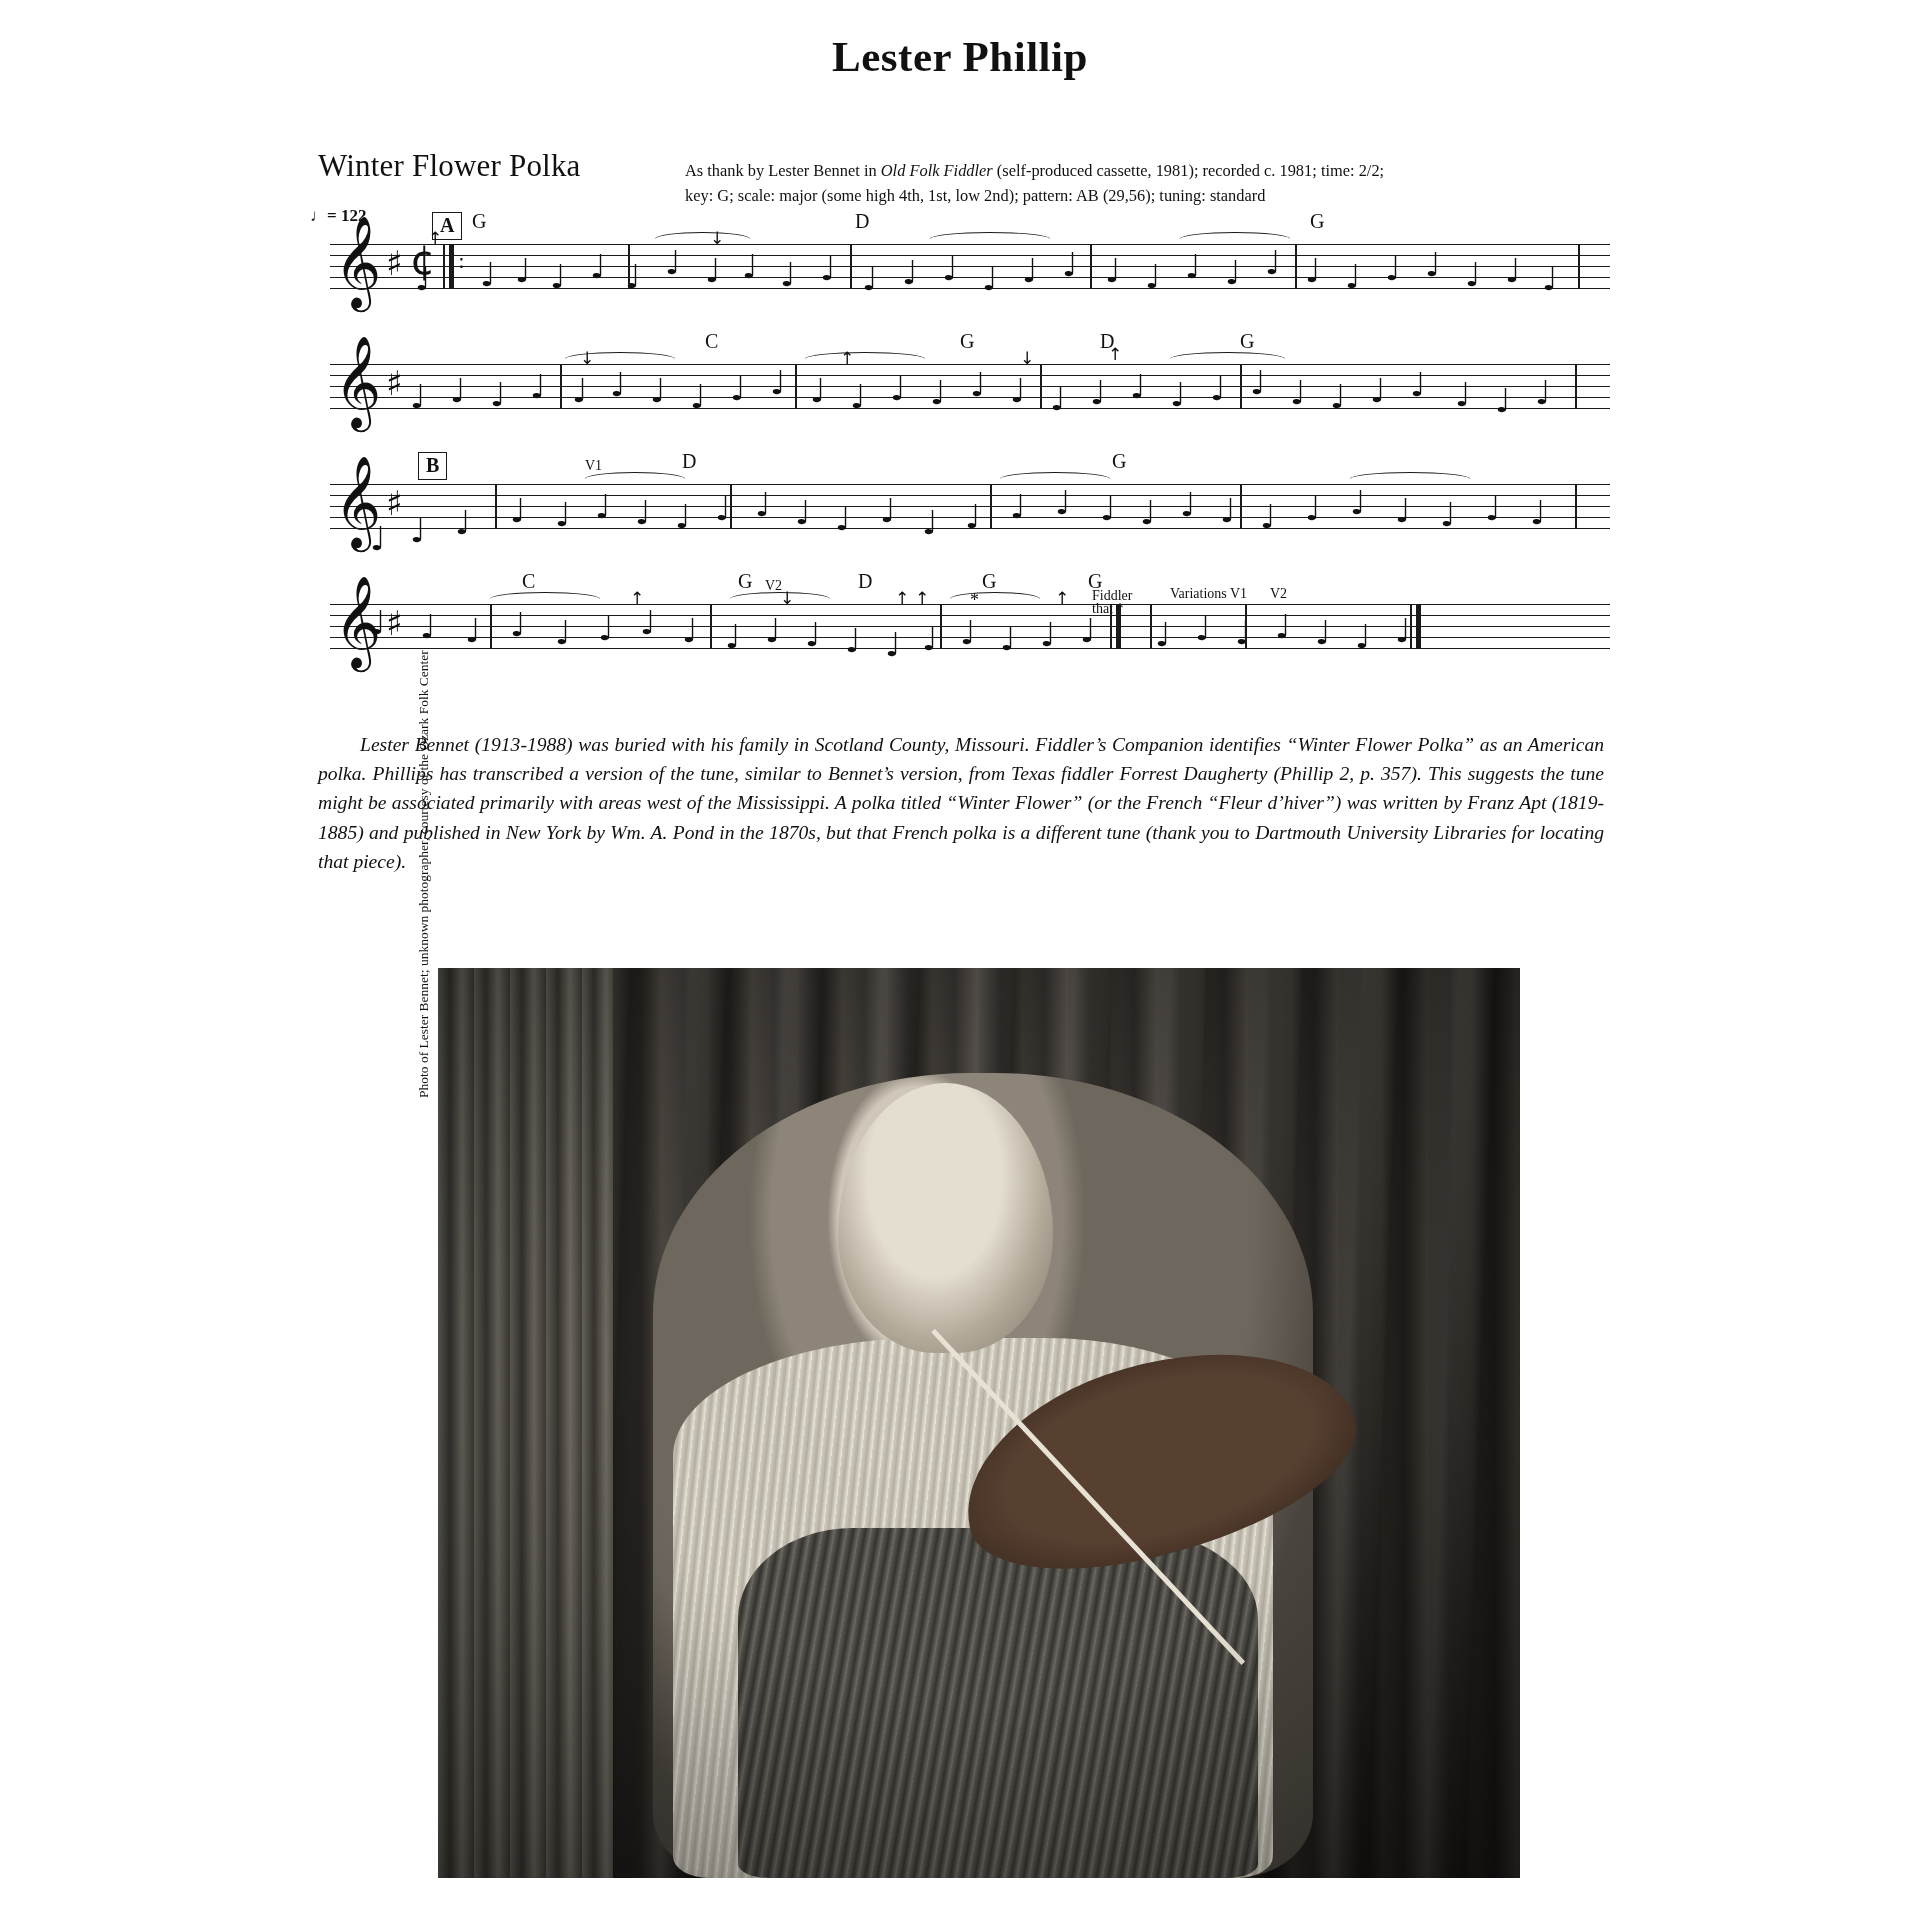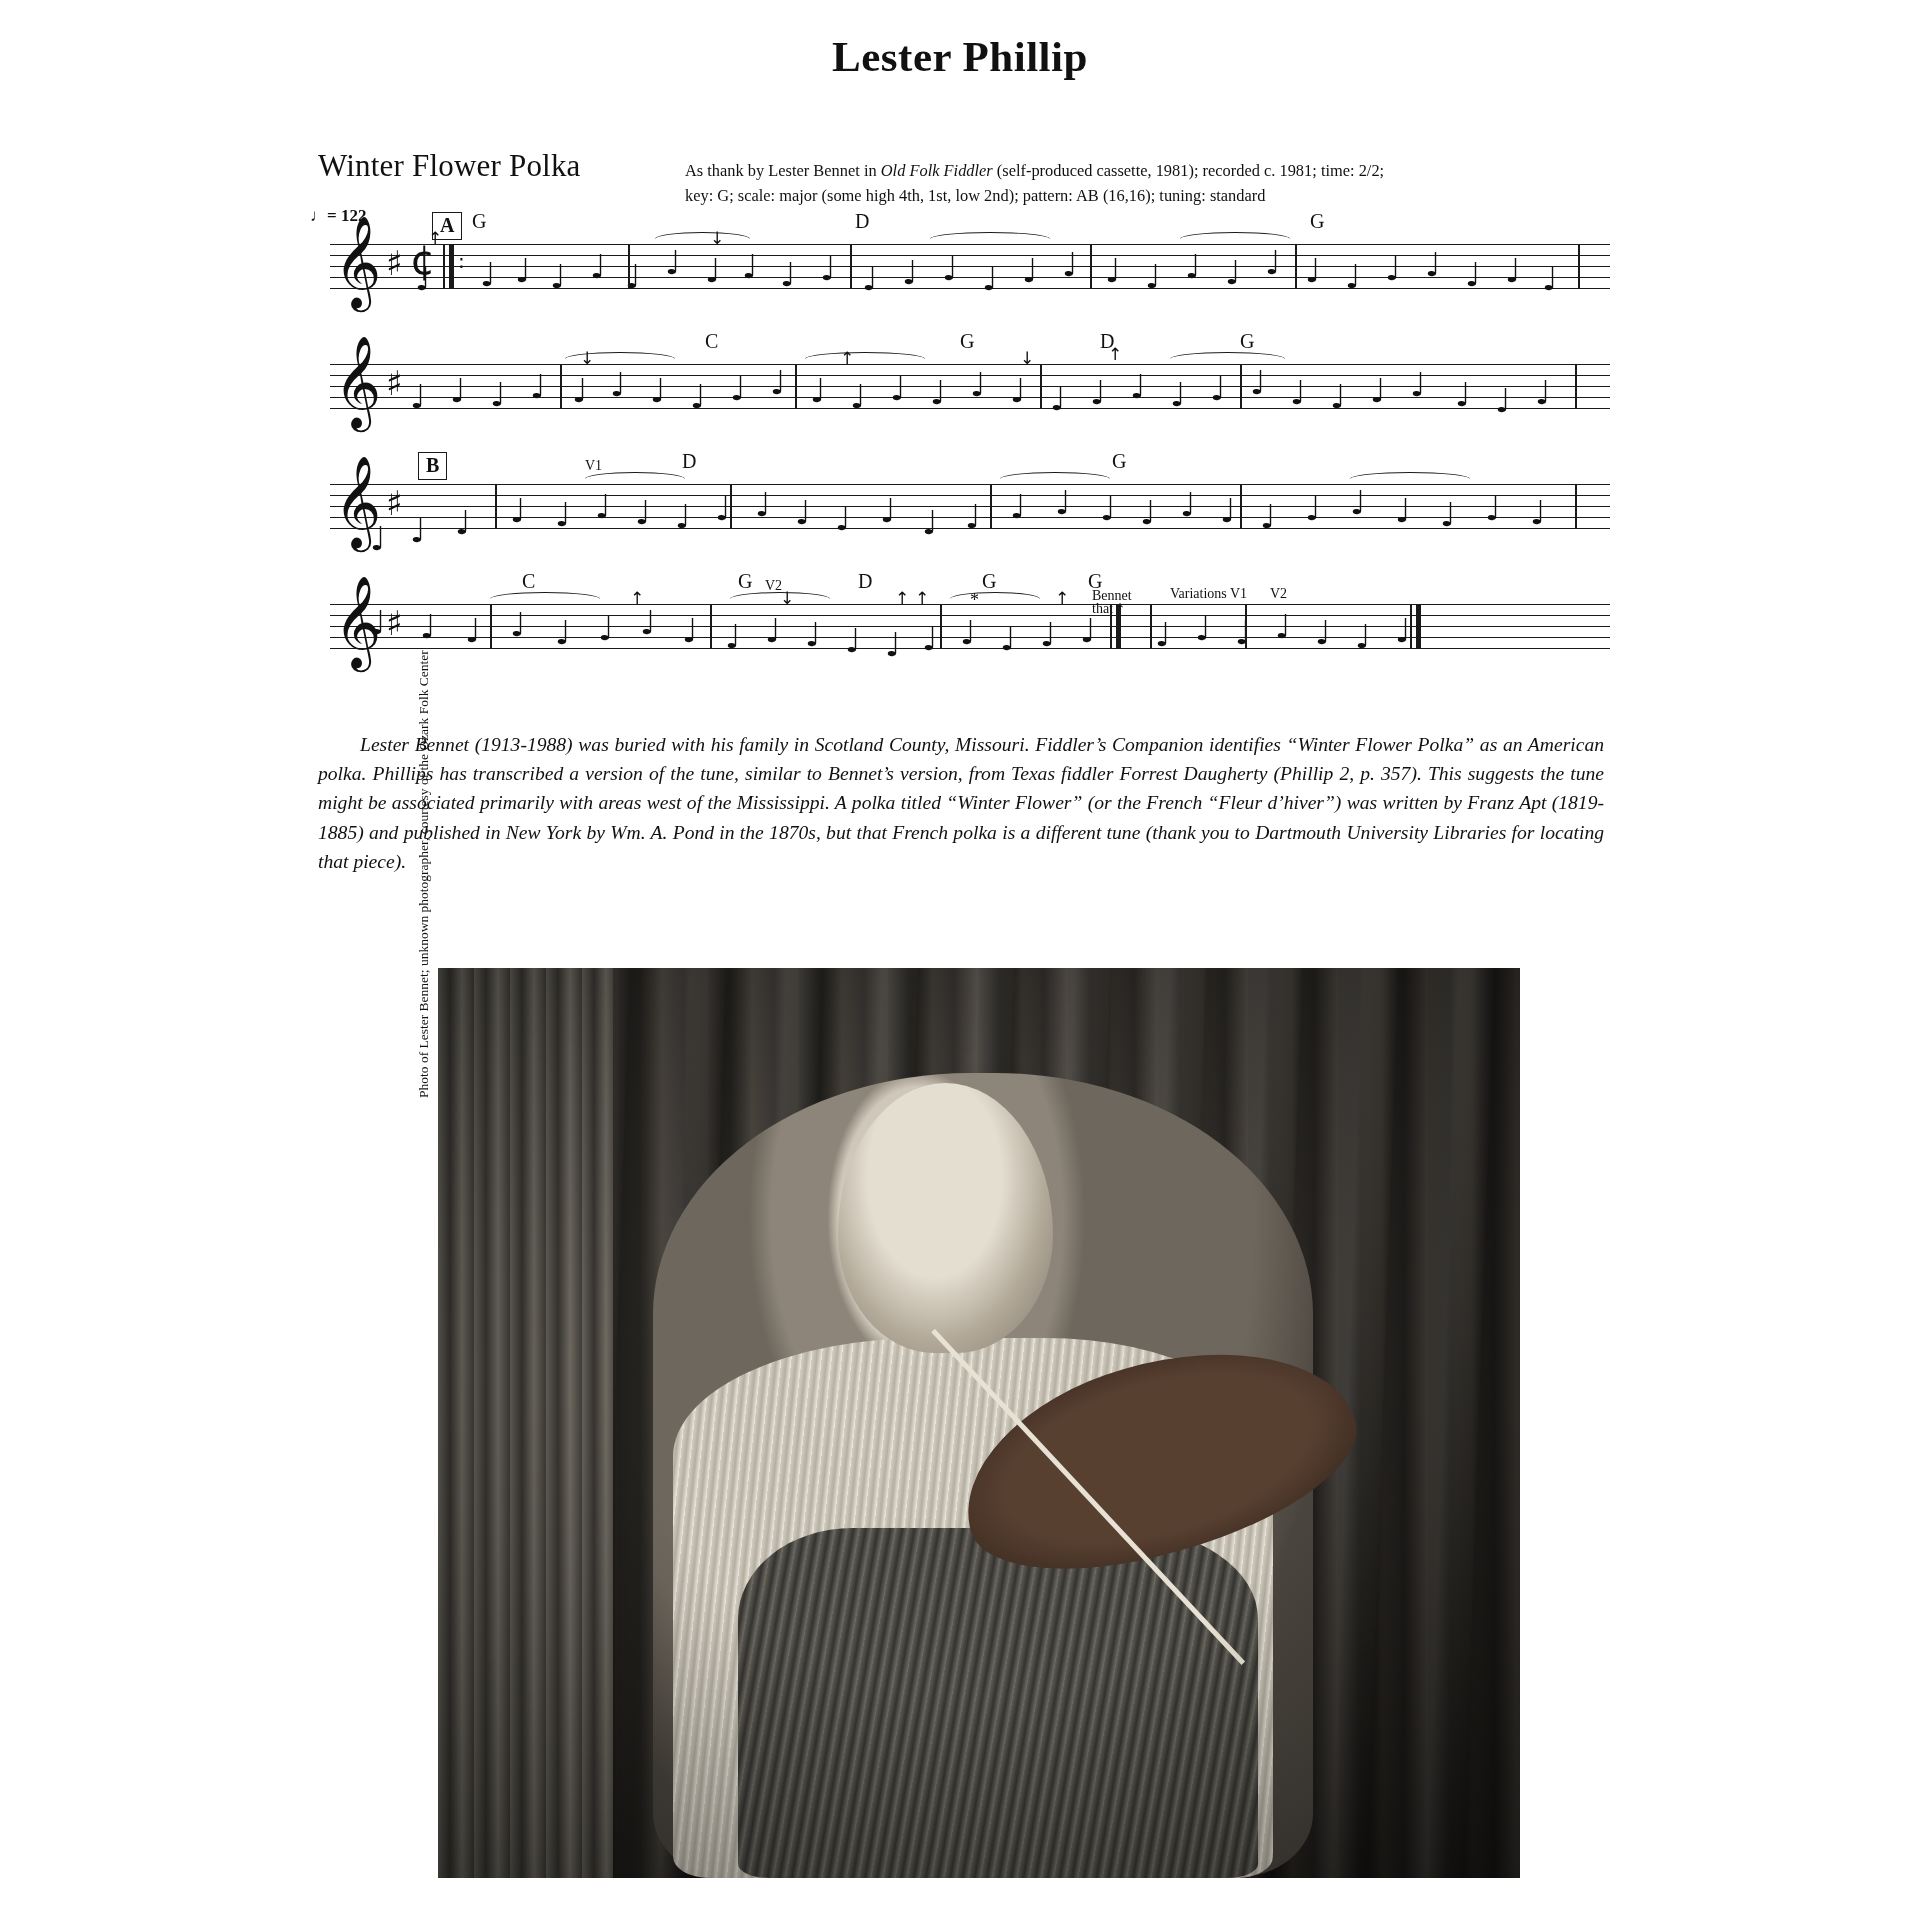--- a/index.html
+++ b/index.html
@@ -297,21 +297,21 @@
 
 <div class="page">
 
   <div class="page-title">Lester Phillip</div>
 
   <div class="tune-title">Winter Flower Polka</div>
 
   <div class="tune-meta">
     <span>As thank by Lester Bennet in </span><span class="italic">Old Folk Fiddler</span><span> (self-produced cassette, 1981); recorded c. 1981; time: 2/2;</span>
     <br>
-    <span>key: G; scale: major (some high 4th, 1st, low 2nd); pattern: AB (16,16); tuning: standard</span>
+    <span>key: G; scale: major (some high 4th, 1st, low 2nd); pattern: AB (29,56); tuning: standard</span>
   </div>
 
   <div class="score">
 
     <div class="staff">
       <div class="tempo">♩= 122</div>
       <div class="lines">
           <i></i>
           <i></i>
           <i></i>
@@ -506,21 +506,21 @@
       <div class="ksig">♯</div>
 
       <div class="chord" style="left:212px;">C</div>
       <div class="chord" style="left:428px;">G</div>
       <div class="smalllabel" style="left:455px; top:8px;">V2</div>
       <div class="chord" style="left:548px;">D</div>
       <div class="chord" style="left:672px;">G</div>
       <div class="chord" style="left:778px;">G</div>
 
       <div class="smalllabel" style="left:660px; top:20px; font-size:18px;">*</div>
-      <div class="smalllabel" style="left:782px; top:18px;">Bennet</div>
+      <div class="smalllabel" style="left:782px; top:18px;">Fiddler</div>
       <div class="smalllabel" style="left:782px; top:31px;">that *</div>
       <div class="smalllabel" style="left:860px; top:16px;">Variations V1</div>
       <div class="smalllabel" style="left:960px; top:16px;">V2</div>
 
       <div class="arrow" style="left:585px; top:18px;">↑</div>
       <div class="arrow" style="left:605px; top:18px;">↑</div>
       <div class="arrow" style="left:470px; top:18px;">↓</div>
       <div class="arrow" style="left:745px; top:18px;">↑</div>
       <div class="arrow" style="left:320px; top:18px;">↑</div>
 

